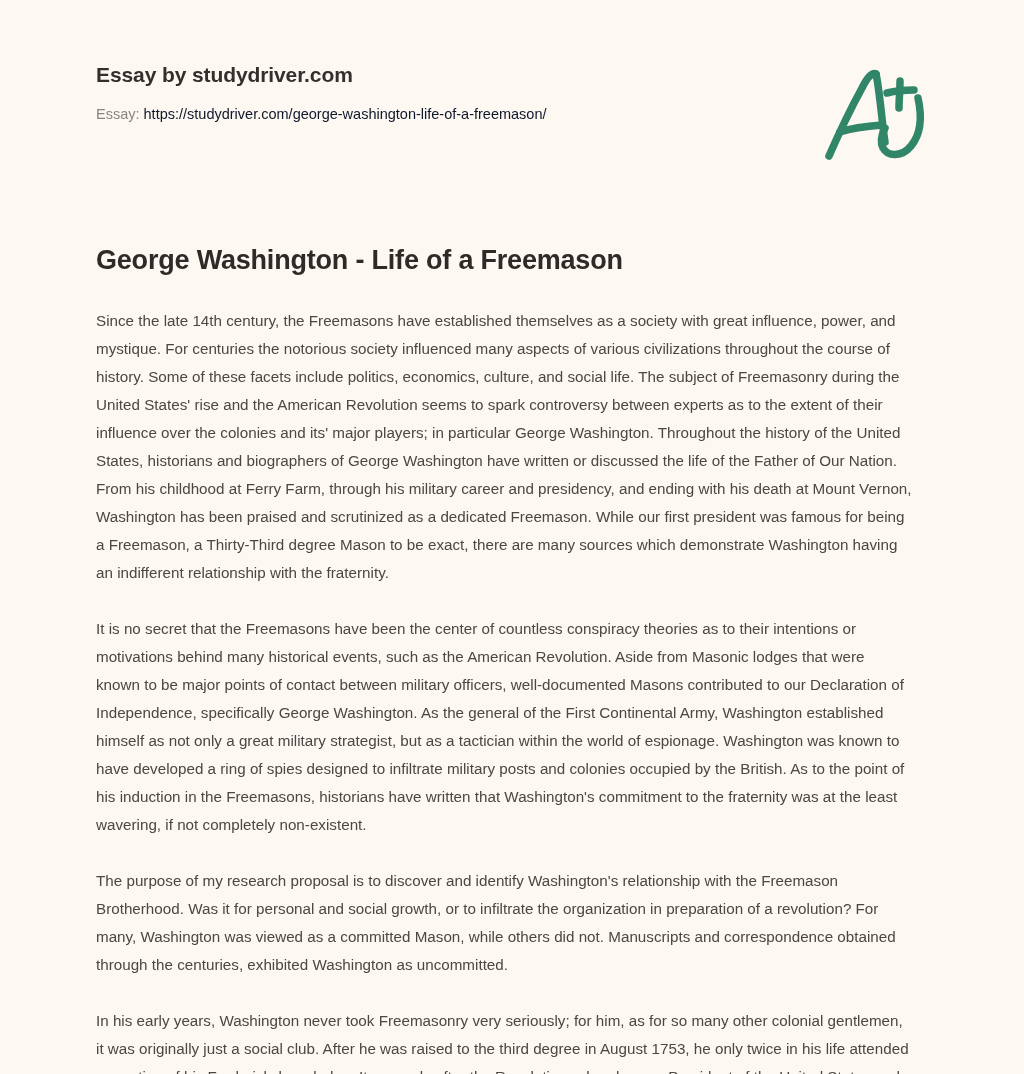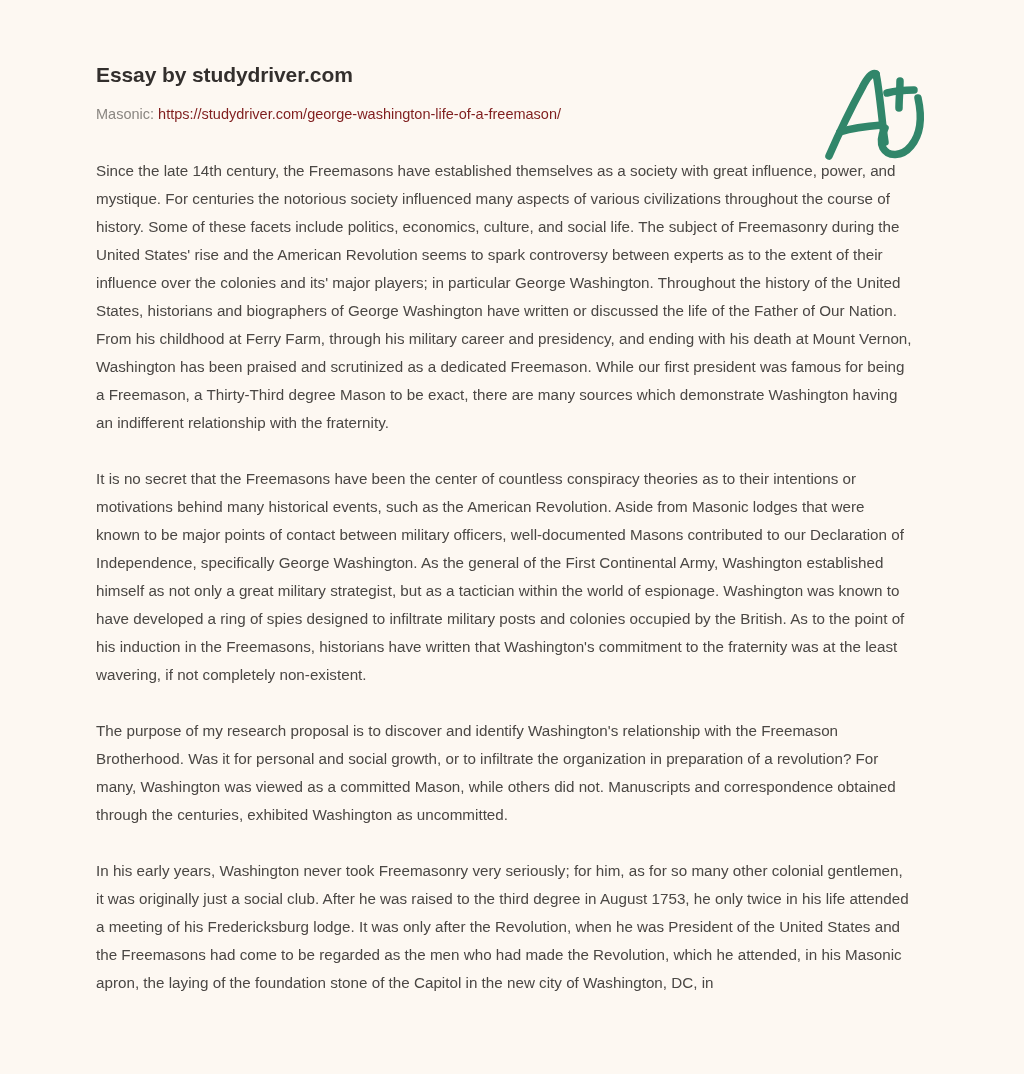--- a/index.html
+++ b/index.html
@@ -45,21 +45,21 @@
     margin-top: 18px;
     font-size: 14.5px;
     line-height: 1.3;
     color: #8a8681;
     white-space: nowrap;
   }
   .source-label {
     color: #8a8681;
   }
   .source-url {
-    color: #7f1d1d;
+    color: #0f172a;
     text-decoration: none;
   }
 
   
   .logo {
     position: absolute;
     top: 62px;
     right: -4px;
     width: 118px;
     height: 104px;
@@ -100,21 +100,21 @@
 </style>
 </head>
 <body>
 
 <div class="page">
 
   <div class="header">
     <div class="byline">Essay by studydriver.com</div>
 
     <div class="source-line">
-      <span class="source-label">Masonic:</span>
+      <span class="source-label">Essay:</span>
       <a class="source-url" href="#">https://studydriver.com/george-washington-life-of-a-freemason/</a>
     </div>
 
     <div class="logo">
       <svg viewBox="0 0 118 104" xmlns="http://www.w3.org/2000/svg">
         <g fill="none" stroke="#31866a" stroke-width="7.5" stroke-linecap="round" stroke-linejoin="round">
 
           <path d="M15 94 C 22 78, 36 48, 48 26 C 53 16, 58 10, 62 12"></path>
 
           <path d="M62 12 C 64 20, 66 38, 68 56 C 69 66, 70 74, 71 80"></path>
@@ -124,20 +124,21 @@
           <path d="M86 19 C 86 28, 85 38, 85 46"></path>
 
           <path d="M73 31 C 81 29, 92 28, 100 28"></path>
 
           <path d="M104 36 C 108 54, 107 72, 97 84 C 88 95, 74 95, 69 86 C 66 80, 68 72, 71 66"></path>
         </g>
       </svg>
     </div>
   </div>
 
+  <h1 class="doc-title">George Washington - Life of a Freemason</h1>
 
   <div class="article">
     <p>Since the late 14th century, the Freemasons have established themselves as a society with great influence, power, and mystique. For centuries the notorious society influenced many aspects of various civilizations throughout the course of history. Some of these facets include politics, economics, culture, and social life. The subject of Freemasonry during the United States' rise and the American Revolution seems to spark controversy between experts as to the extent of their influence over the colonies and its' major players; in particular George Washington. Throughout the history of the United States, historians and biographers of George Washington have written or discussed the life of the Father of Our Nation. From his childhood at Ferry Farm, through his military career and presidency, and ending with his death at Mount Vernon, Washington has been praised and scrutinized as a dedicated Freemason. While our first president was famous for being a Freemason, a Thirty-Third degree Mason to be exact, there are many sources which demonstrate Washington having an indifferent relationship with the fraternity.</p>
     <p>It is no secret that the Freemasons have been the center of countless conspiracy theories as to their intentions or motivations behind many historical events, such as the American Revolution. Aside from Masonic lodges that were known to be major points of contact between military officers, well-documented Masons contributed to our Declaration of Independence, specifically George Washington. As the general of the First Continental Army, Washington established himself as not only a great military strategist, but as a tactician within the world of espionage. Washington was known to have developed a ring of spies designed to infiltrate military posts and colonies occupied by the British. As to the point of his induction in the Freemasons, historians have written that Washington's commitment to the fraternity was at the least wavering, if not completely non-existent.</p>
     <p>The purpose of my research proposal is to discover and identify Washington's relationship with the Freemason Brotherhood. Was it for personal and social growth, or to infiltrate the organization in preparation of a revolution? For many, Washington was viewed as a committed Mason, while others did not. Manuscripts and correspondence obtained through the centuries, exhibited Washington as uncommitted.</p>
     <p>In his early years, Washington never took Freemasonry very seriously; for him, as for so many other colonial gentlemen, it was originally just a social club. After he was raised to the third degree in August 1753, he only twice in his life attended a meeting of his Fredericksburg lodge. It was only after the Revolution, when he was President of the United States and the Freemasons had come to be regarded as the men who had made the Revolution, which he attended, in his Masonic apron, the laying of the foundation stone of the Capitol in the new city of Washington, DC, in</p>
   </div>
 
 </div>
 

